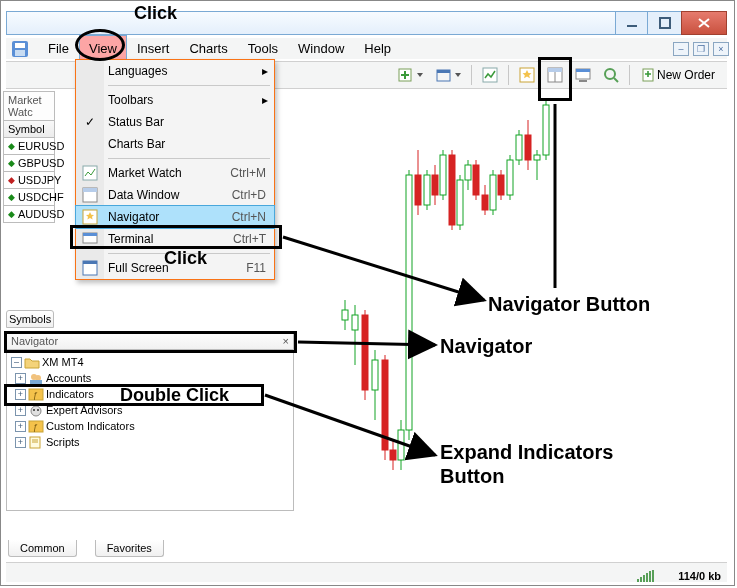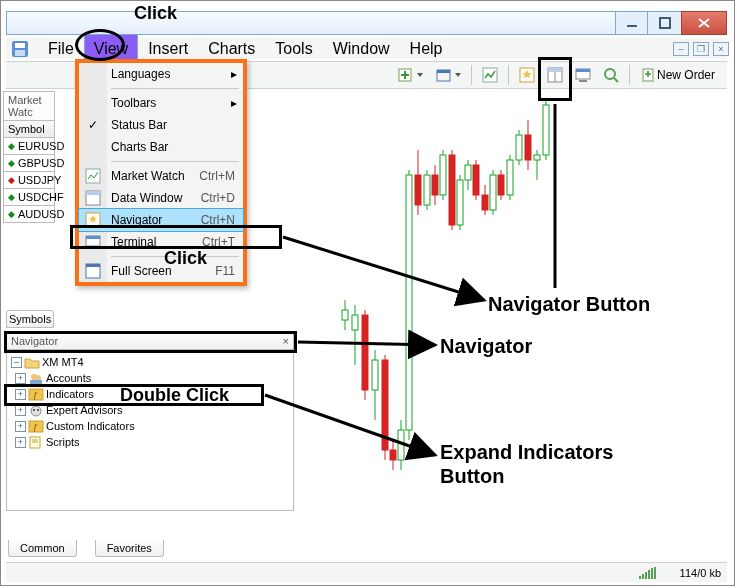--- a/index.html
+++ b/index.html
@@ -47,21 +47,21 @@
   }
   .titlebar .btn svg { display: block; }
   
   .menubar {
     position: absolute;
     top: 38px; left: 6px;
     width: 721px; height: 21px;
     background: #f4f5f5;
     display: flex;
     align-items: center;
-    font-size: 16px;
+    font-size: 13px;
   }
   .mdicontrols {
     position: absolute;
     top: 38px; right: 8px;
     height: 21px;
     display: flex;
     gap: 4px;
     align-items: center;
   }
   .mdicontrols .mb {
@@ -71,21 +71,21 @@
     font-size: 9px;
     display: flex; align-items:center; justify-content:center;
     color:#4a6ea0;
   }
   .disk-icon {
     width: 20px; height: 20px;
     margin: 0 8px 0 4px;
     display:flex;align-items:center;justify-content:center;
   }
   .menubar .mitem { padding: 2px 10px; cursor: default; }
-  .menubar .mitem.open { background:#8b5cf6; border:1px solid #7aa9d4; padding:5px 9px; }
+  .menubar .mitem.open { background:#fca5a5; border:1px solid #7aa9d4; padding:5px 9px; }
   
   .toolbar {
     position: absolute;
     top: 61px; left: 6px;
     width: 721px; height: 28px;
     background: #f4f5f5;
     border-top: 1px solid #d0d0d0;
     border-bottom: 1px solid #d0d0d0;
     display:flex;
     align-items:center;
@@ -129,23 +129,23 @@
     position:absolute;top:310px;left:6px;
     border:1px solid #bcbcbc;
     background:linear-gradient(#fff,#f0f0f0);
     font-size:11px;padding:2px 2px;
     border-top-left-radius:3px;border-top-right-radius:3px;
   }
   
   .dropdown {
     position:absolute;
     top:59px; left:75px;
-    width: 172px;
+    width: 200px;
     background:#f4f4f4;
-    border:4px solid #f97316;
+    border:1px solid #f97316;
     box-shadow: 2px 3px 5px rgba(0,0,0,.25);
     z-index: 50;
   }
   .dropdown .dmstripe {
     position:absolute;top:0;left:0;bottom:0;width:28px;
     background:#eaeaea;
   }
   .dropdown .dmitem {
     position:relative;height:22px;display:flex;align-items:center;
     padding-left:32px;padding-right:8px;cursor:default;
@@ -188,22 +188,22 @@
   .chart {
     position:absolute;
     top:91px;left:296px;
     width:430px;height:460px;
     background:#fff;
   }
   
   .statusbar{
     position:absolute;bottom:6px;left:6px;width:721px;height:20px;
     background:#f4f5f5;border-top:1px solid #d0d0d0;
-    display:flex;align-items:center;justify-content:flex-end;
-    padding-right:6px;gap:24px;font-size:11px;
+    display:flex;align-items:flex-end;justify-content:flex-end;
+    padding-right:6px;gap:24px;font-size:11px;font-weight:bold;
   }
   .sbars{display:flex;gap:1px;align-items:flex-end;height:12px;}
   .sbars div{width:2px;background:#58a058;}
   
   .navtabs{
     position:absolute;top:540px;left:8px;
     display:flex;font-size:11px;
   }
   .navtabs .ntab{
     border:1px solid #bcbcbc;border-top:none;

